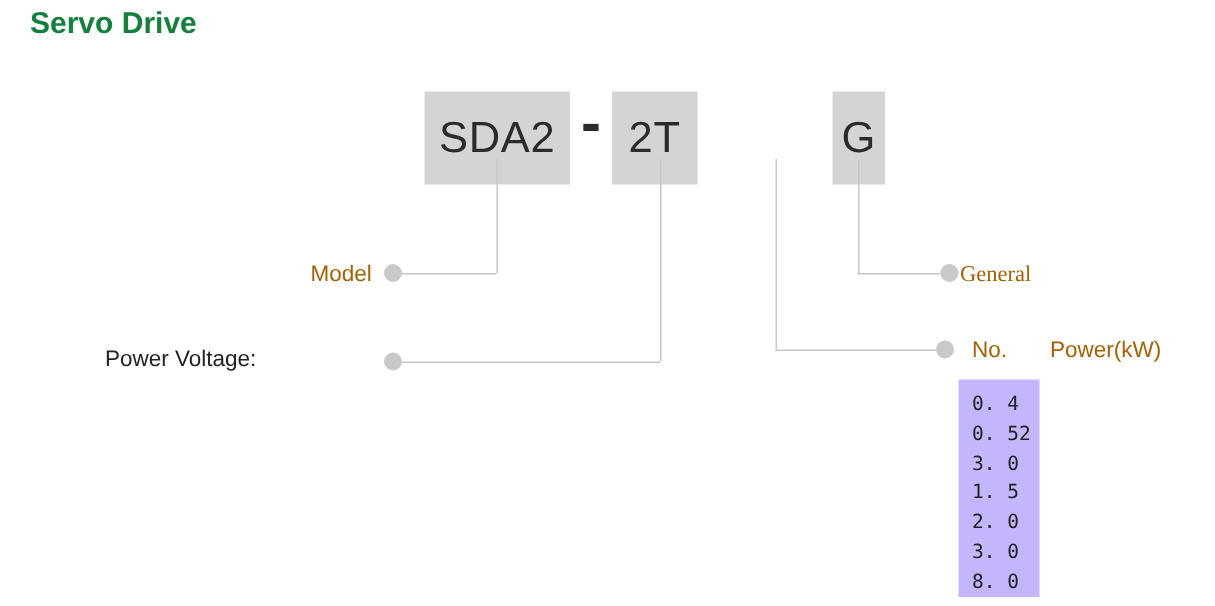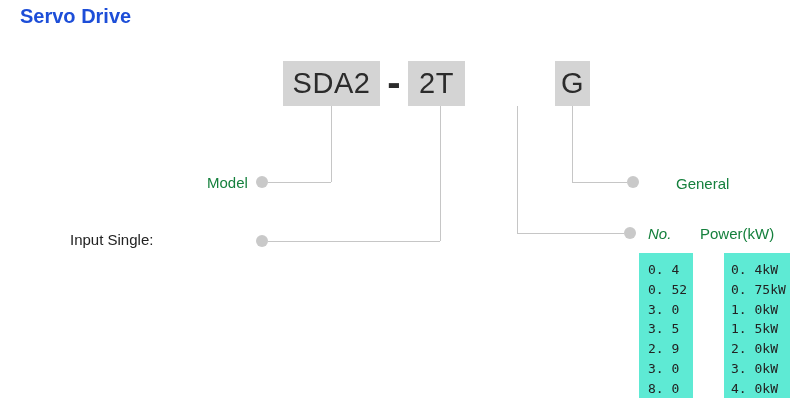--- a/index.html
+++ b/index.html
@@ -14,26 +14,26 @@
     height: 404px;
     background: #ffffff;
     overflow: hidden;
   }
   .title {
     position: absolute;
     left: 20px;
     top: 5px;
     font-size: 20px;
     font-weight: bold;
-    color: #1d4ed8;
+    color: #15803d;
   }
   .code-box {
     position: absolute;
     top: 61px;
-    height: 45px;
+    height: 62px;
     background: #D4D4D4;
     display: flex;
     align-items: center;
     justify-content: center;
     font-size: 29px;
     color: #2B2B2B;
     letter-spacing: 0.5px;
   }
   .seg-series { left: 283px; width: 97px; }
   .seg-voltage { left: 408px; width: 57px; text-align: right; }
@@ -72,41 +72,41 @@
     border-radius: 50%;
     background: #C9C9C9;
   }
   .dot-model   { left: 256px; top: 176px; }
   .dot-input   { left: 256px; top: 235px; }
   .dot-no      { left: 624px; top: 227px; }
   .dot-general { left: 627px; top: 176px; }
   .label {
     position: absolute;
     font-size: 15px;
-    color: #15803d;
+    color: #a16207;
     white-space: nowrap;
   }
   .model-label   { left: 207px; top: 174px; }
-  .general-label { left: 676px; top: 175px; }
-  .no-label      { left: 648px; top: 225px; font-style: italic; }
+  .general-label { left: 640px; top: 175px; font-family: Liberation Serif, serif; }
+  .no-label      { left: 648px; top: 225px; }
   .power-header  { left: 700px; top: 225px; }
   .input-voltage {
     position: absolute;
     left: 70px;
     top: 229px;
     font-size: 15px;
     color: #222222;
     line-height: 22px;
     white-space: nowrap;
   }
   .value-box {
     position: absolute;
     top: 253px;
     height: 145px;
-    background: #5eead4;
+    background: #c4b5fd;
     box-sizing: border-box;
     font-family: "DejaVu Sans Mono", monospace;
     font-size: 13px;
     color: #222222;
     line-height: 19.8px;
     padding-top: 7px;
     white-space: nowrap;
   }
   .no-list    { left: 639px; width: 54px; padding-left: 9px; }
   .power-list { left: 724px; width: 66px; padding-left: 7px; }
@@ -136,36 +136,27 @@
   <div class="dot dot-input"></div>
   <div class="dot dot-no"></div>
   <div class="dot dot-general"></div>
 
   <div class="label model-label">Model</div>
   <div class="label general-label">General</div>
   <div class="label no-label">No.</div>
   <div class="label power-header">Power(kW)</div>
 
   <div class="input-voltage">
-    <div>Input Single:</div>
+    <div>Power Voltage:</div>
   </div>
 
   <div class="value-box no-list">
     <div>0. 4</div>
     <div>0. 52</div>
     <div>3. 0</div>
-    <div>3. 5</div>
-    <div>2. 9</div>
+    <div>1. 5</div>
+    <div>2. 0</div>
     <div>3. 0</div>
     <div>8. 0</div>
   </div>
 
-  <div class="value-box power-list">
-    <div>0. 4kW</div>
-    <div>0. 75kW</div>
-    <div>1. 0kW</div>
-    <div>1. 5kW</div>
-    <div>2. 0kW</div>
-    <div>3. 0kW</div>
-    <div>4. 0kW</div>
-  </div>
 
 </div>
 
 </body></html>

